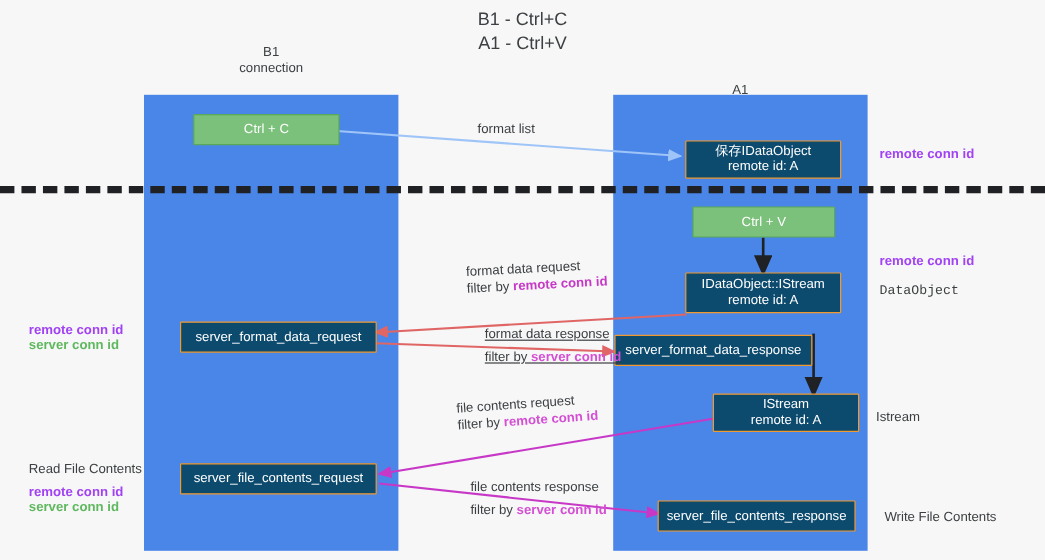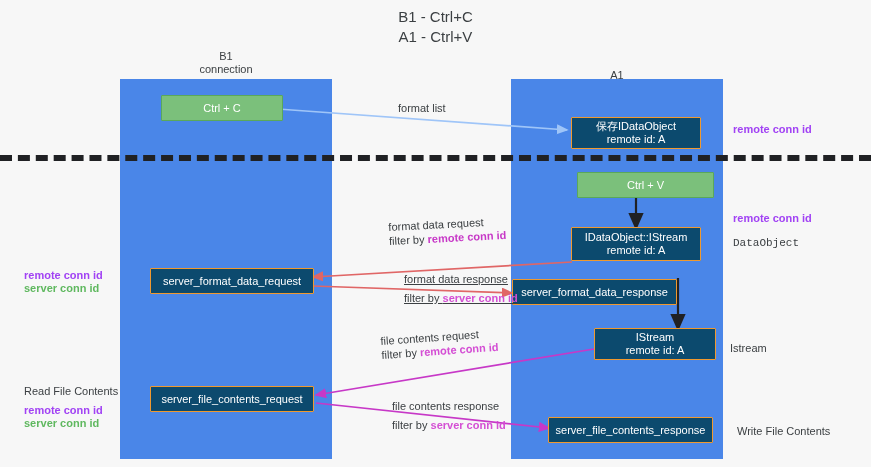--- a/index.html
+++ b/index.html
@@ -111,21 +111,21 @@
 </head>
 <body>
 
 <div id="canvas">
 
   <div class="title">
     <span>B1 - Ctrl+C</span><br>
     <span>A1 - Ctrl+V</span>
   </div>
 
-  <div class="col-head" style="left:121px; top:50px;">
+  <div class="col-head" style="left:121px; top:38px;">
     <span>B1</span>
     <span class="l2">connection</span>
   </div>
   <div class="col-head" style="left:512px; top:50px;margin-top:19px;">
     <span>A1</span>
     <span class="l2">remote</span>
   </div>
 
   <div class="lane" id="lane-b1"></div>
   <div class="lane" id="lane-a1"></div>
@@ -173,21 +173,21 @@
 
   <div class="node orange" style="left:150px; top:386px; width:164px; height:26px;">
     <span>server_file_contents_request</span>
   </div>
 
   <div class="node orange" style="left:571px; top:117px; width:130px; height:32px;">
     <span>保存IDataObject</span>
     <span class="l2">remote id: A</span>
   </div>
 
-  <div class="node green" style="left:577px; top:172px; width:137px; height:26px;">
+  <div class="node green" style="left:577px; top:172px; width:119px; height:26px;">
     <span>Ctrl + V</span>
   </div>
 
   <div class="node orange" style="left:571px; top:227px; width:130px; height:34px;">
     <span>IDataObject::IStream</span>
     <span class="l2">remote id: A</span>
   </div>
 
   <div class="node orange" style="left:512px; top:279px; width:165px; height:26px;">
     <span>server_format_data_response</span>

